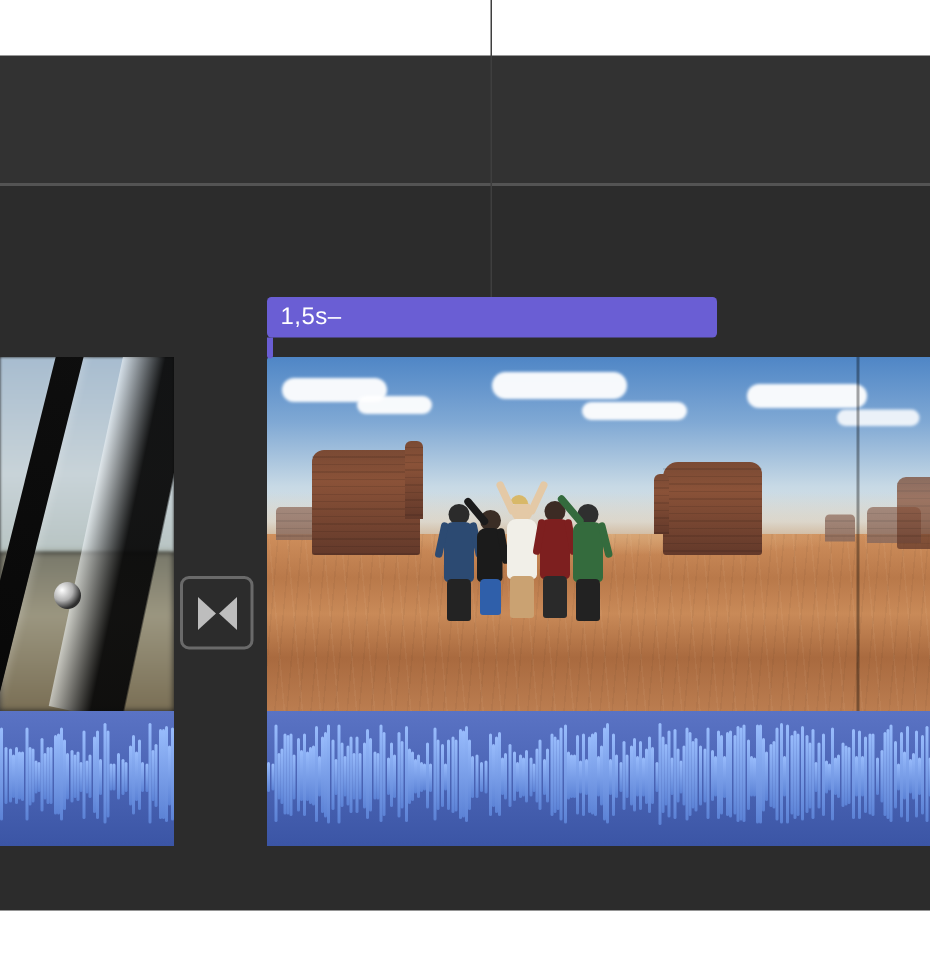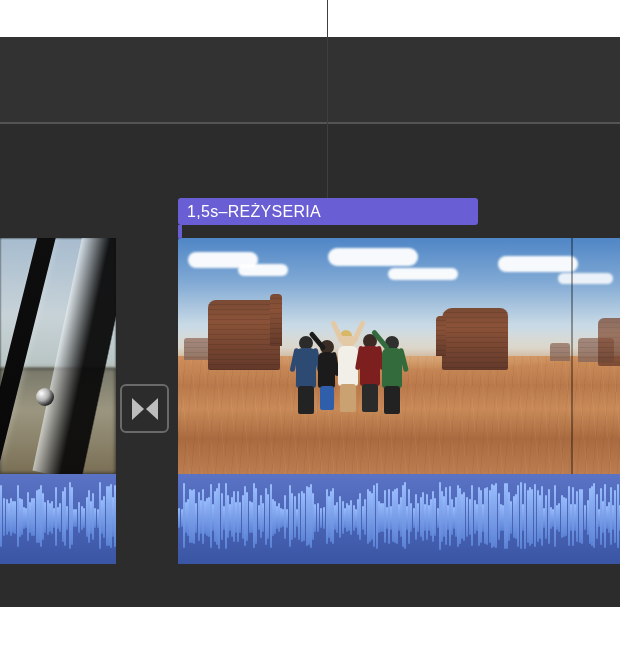--- a/index.html
+++ b/index.html
@@ -253,21 +253,20 @@
 
   <div class="toolbar-strip"></div>
   <div class="toolbar-divider"></div>
   <div class="timeline-bg"></div>
 
   <div class="leader"></div>
 
   <div class="title-bar">
     <span>1,5s</span>
       <span> – </span>
-      <span>REŻYSERIA</span>
     <div class="tick"></div>
   </div>
 
   <div class="clip1-video">
     <div class="c1-sky"></div>
     <div class="c1-ground"></div>
     <div class="c1-frame"></div>
     <div class="c1-frame2"></div>
     <div class="c1-knob"></div>
   </div>

